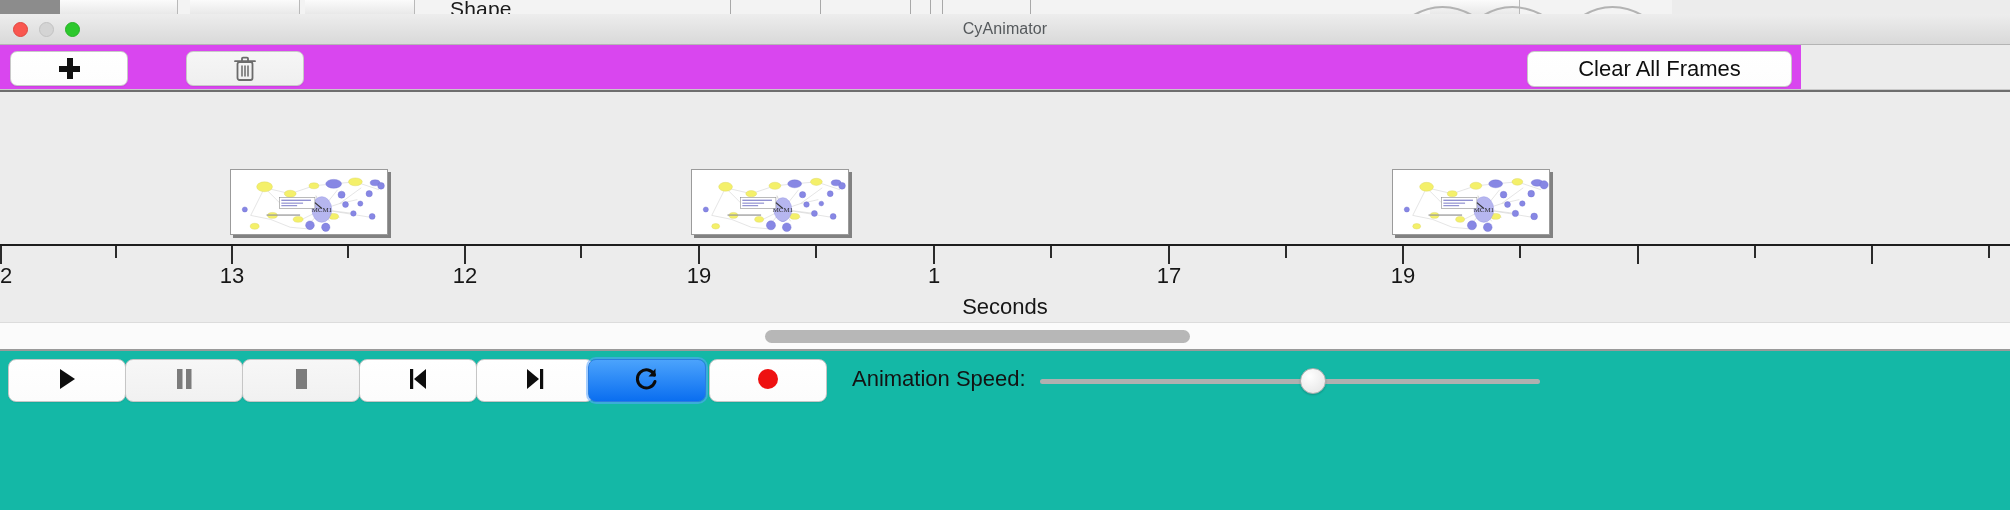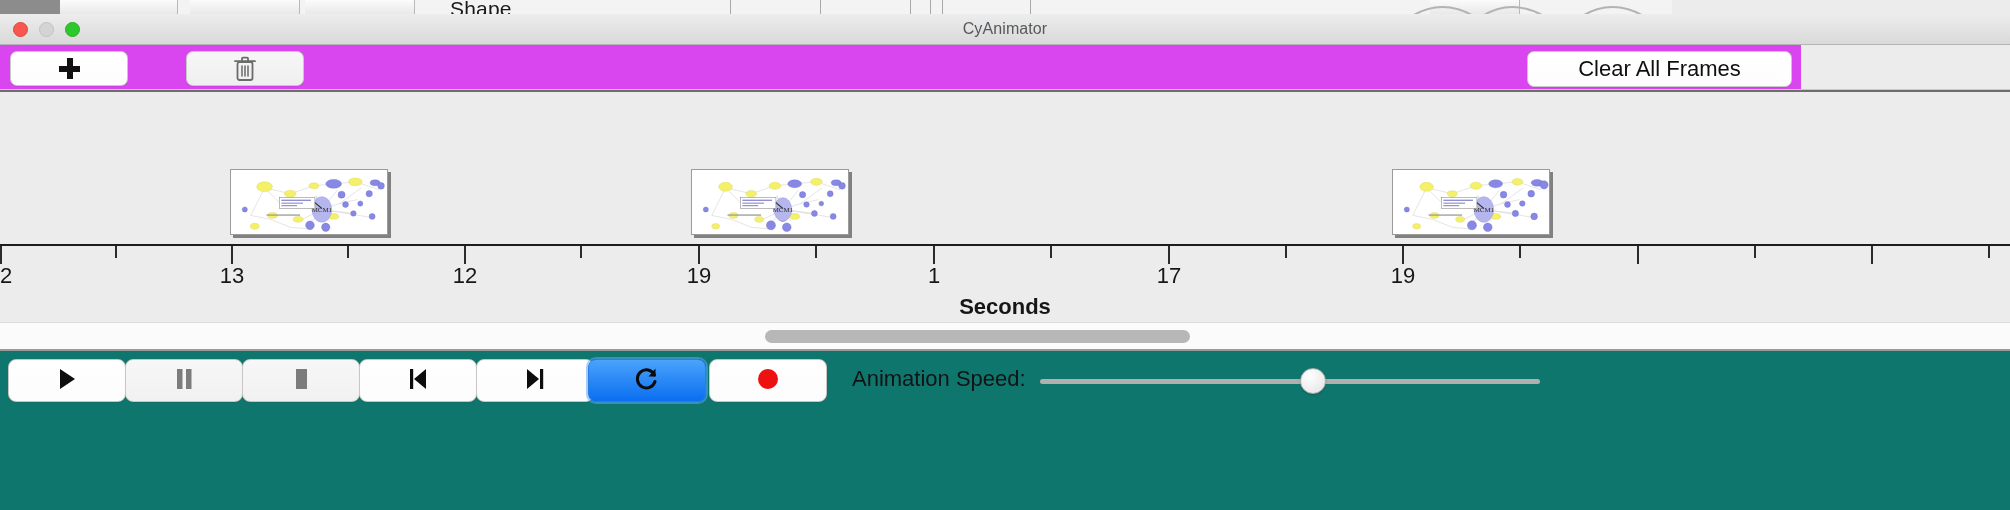--- a/index.html
+++ b/index.html
@@ -122,41 +122,41 @@
   }
   .tick.major { height: 18px; }
   .ticklabel {
     position: absolute; top: 263px;
     font-size: 22px; color: #161616;
     transform: translateX(-50%);
     white-space: nowrap;
   }
   .axis-title {
     position: absolute; top: 294px; width: 2010px; text-align: center;
-    font-size: 22px; color: #161616; font-weight: bold;
+    font-size: 22px; color: #161616;
   }
 
   
   .hscroll-track {
     position: absolute; top: 322px; left: 0; width: 2010px; height: 28px;
     background: #fbfbfb; border-top: 1px solid #dcdcdc;
   }
   .hscroll-thumb {
     position: absolute; top: 7px; left: 765px; width: 425px; height: 13px;
     background: #b7b7b7; border-radius: 7px;
   }
 
   
   .sep2 {
     position: absolute; top: 349px; left: 0; width: 2010px; height: 2px;
     background: #9a9a9a;
   }
   .controls {
     position: absolute; top: 351px; left: 0; width: 2010px; height: 159px;
-    background: #0f766e;
+    background: #14b8a6;
   }
   .cbtn {
     position: absolute; top: 8px; height: 43px;
     background: linear-gradient(#ffffff, #fcfcfc);
     border: 1px solid #c6c6c6; border-radius: 8px;
     display: flex; align-items: center; justify-content: center;
     box-shadow: 0 1px 1px rgba(0,0,0,.06);
     cursor: default;
   }
   .cbtn.dim { background: linear-gradient(#f7f7f7, #f1f1f1); }

